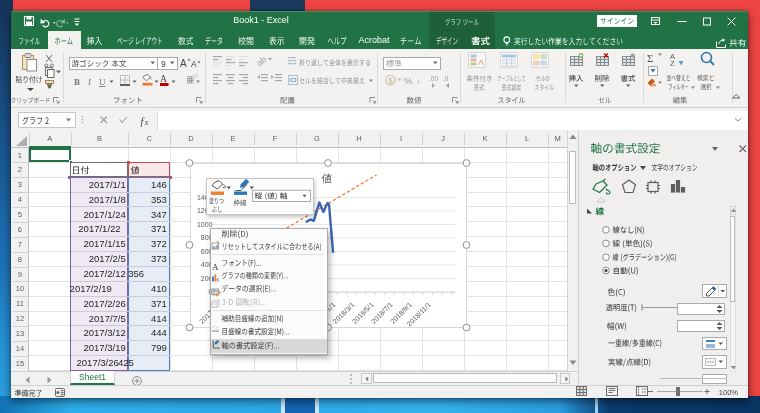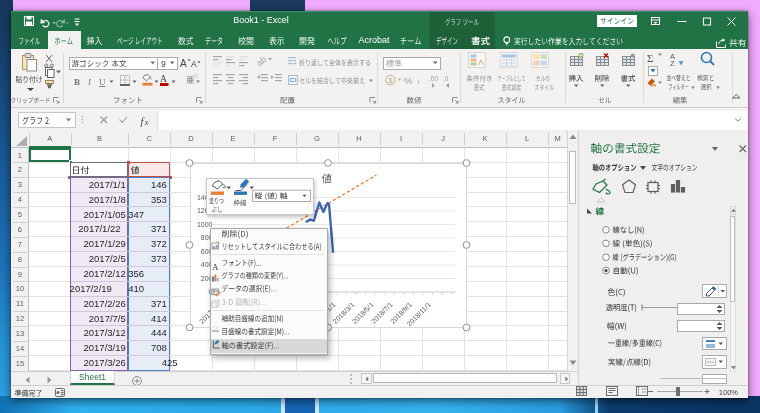--- a/index.html
+++ b/index.html
@@ -1,18 +1,18 @@
 <!DOCTYPE html>
 <html><head><meta charset="utf-8"><style>
 *{margin:0;padding:0;box-sizing:border-box}
 html,body{width:760px;height:413px;overflow:hidden;background:#14304e;font-family:'Liberation Sans',sans-serif}
 div{pointer-events:none}
 </style></head>
 <body>
-<div style="position:absolute;left:0;top:0;width:760px;height:413px;background:#f0abfc;overflow:hidden">
+<div style="position:absolute;left:0;top:0;width:760px;height:413px;background:#ef4444;overflow:hidden">
 <div style="position:absolute;left:0;top:0;width:13px;height:413px;background:linear-gradient(180deg,#16355a 0%,#185590 35%,#1d74bc 65%,#2795d6 85%,#2ba3e4 100%)"></div>
 <div style="position:absolute;left:250px;top:0;width:55px;height:11px;background:#1b3a5c"></div>
 <div style="position:absolute;left:0;top:396px;width:620px;height:17px;background:linear-gradient(90deg,#1272b4 0%,#2fb1ee 12%,#2baaea 45%,#36b5f0 70%,#2696dc 97%)"></div>
 <div style="position:absolute;left:281px;top:396px;width:4px;height:17px;background:#cdeafd"></div>
 <div style="position:absolute;left:285px;top:396px;width:30px;height:17px;background:#1565b4"></div>
 <div style="position:absolute;left:315px;top:396px;width:4px;height:17px;background:#cdeafd"></div>
 <div style="position:absolute;left:560px;top:396px;width:200px;height:17px;background:linear-gradient(90deg,rgba(11,60,110,0) 0%,#0b3c6e 25%,#0a3563 100%)"></div>
 <div style="position:absolute;left:595px;top:396px;width:3px;height:17px;background:#9fd4f2"></div>
 <div style="position:absolute;left:11px;top:11px;width:736.5px;height:387px;background:#f3f2f1;box-shadow:0 3px 9px rgba(0,0,0,.55),0 0 2px rgba(0,0,0,.4)">
 <div style="position:absolute;left:0.0px;top:0.0px;width:736.5px;height:38.0px;background:#217346;border-top:1px solid #3f8f63"></div>
@@ -135,42 +135,42 @@
 <div style="position:absolute;left:117.2px;top:151.4px;width:41.8px;height:14.8px;background:#fbe9e9;border:1px solid #c0504d"></div>
 <div style="position:absolute;left:115.7px;top:149.9px;width:3.0px;height:3.0px;background:#c0504d"></div>
 <div style="position:absolute;left:157.5px;top:164.7px;width:3.0px;height:3.0px;background:#c0504d"></div>
 <div style="position:absolute;left:58.6px;top:166.2px;width:58.6px;height:193.8px;background:#eee9f3;border:1px solid #8064a2"></div>
 <div style="position:absolute;left:57.1px;top:164.7px;width:3.0px;height:3.0px;background:#8064a2"></div>
 <div style="position:absolute;left:117.2px;top:166.2px;width:41.8px;height:193.8px;background:#e6edf7;border:1px solid #4f81bd"></div>
 <div style="position:absolute;left:58.6px;top:167.7px;width:56.2px;height:13.4px;color:#1f1f1f;font:9.5px 'Liberation Sans',sans-serif;text-align:right;line-height:12.9px">2017/1/1</div>
 <div style="position:absolute;left:117.2px;top:167.7px;width:38.6px;height:13.4px;color:#1f1f1f;font:9.5px 'Liberation Sans',sans-serif;text-align:right;line-height:12.9px">146</div>
 <div style="position:absolute;left:58.6px;top:182.6px;width:56.2px;height:13.4px;color:#1f1f1f;font:9.5px 'Liberation Sans',sans-serif;text-align:right;line-height:12.9px">2017/1/8</div>
 <div style="position:absolute;left:117.2px;top:182.6px;width:38.6px;height:13.4px;color:#1f1f1f;font:9.5px 'Liberation Sans',sans-serif;text-align:right;line-height:12.9px">353</div>
-<div style="position:absolute;left:58.6px;top:197.5px;width:56.2px;height:13.4px;color:#1f1f1f;font:9.5px 'Liberation Sans',sans-serif;text-align:right;line-height:12.9px">2017/1/05</div>
-<div style="position:absolute;left:117.2px;top:197.5px;width:38.6px;height:13.4px;color:#1f1f1f;font:9.5px 'Liberation Sans',sans-serif;text-align:left;line-height:12.9px">347</div>
+<div style="position:absolute;left:58.6px;top:197.5px;width:56.2px;height:13.4px;color:#1f1f1f;font:9.5px 'Liberation Sans',sans-serif;text-align:right;line-height:12.9px">2017/1/24</div>
+<div style="position:absolute;left:117.2px;top:197.5px;width:38.6px;height:13.4px;color:#1f1f1f;font:9.5px 'Liberation Sans',sans-serif;text-align:right;line-height:12.9px">347</div>
 <div style="position:absolute;left:58.6px;top:212.3px;width:51px;height:13.4px;color:#1f1f1f;font:9.5px 'Liberation Sans',sans-serif;text-align:right;line-height:12.9px">2017/1/22</div>
 <div style="position:absolute;left:117.2px;top:212.3px;width:38.6px;height:13.4px;color:#1f1f1f;font:9.5px 'Liberation Sans',sans-serif;text-align:right;line-height:12.9px">371</div>
-<div style="position:absolute;left:58.6px;top:227.2px;width:56.2px;height:13.4px;color:#1f1f1f;font:9.5px 'Liberation Sans',sans-serif;text-align:right;line-height:12.9px">2017/1/29</div>
+<div style="position:absolute;left:58.6px;top:227.2px;width:56.2px;height:13.4px;color:#1f1f1f;font:9.5px 'Liberation Sans',sans-serif;text-align:right;line-height:12.9px">2017/1/15</div>
 <div style="position:absolute;left:117.2px;top:227.2px;width:38.6px;height:13.4px;color:#1f1f1f;font:9.5px 'Liberation Sans',sans-serif;text-align:right;line-height:12.9px">372</div>
 <div style="position:absolute;left:58.6px;top:242.1px;width:56.2px;height:13.4px;color:#1f1f1f;font:9.5px 'Liberation Sans',sans-serif;text-align:right;line-height:12.9px">2017/2/5</div>
 <div style="position:absolute;left:117.2px;top:242.1px;width:38.6px;height:13.4px;color:#1f1f1f;font:9.5px 'Liberation Sans',sans-serif;text-align:right;line-height:12.9px">373</div>
 <div style="position:absolute;left:58.6px;top:257.0px;width:56.2px;height:13.4px;color:#1f1f1f;font:9.5px 'Liberation Sans',sans-serif;text-align:right;line-height:12.9px">2017/2/12</div>
 <div style="position:absolute;left:117.2px;top:257.0px;width:38.6px;height:13.4px;color:#1f1f1f;font:9.5px 'Liberation Sans',sans-serif;line-height:12.9px">356</div>
 <div style="position:absolute;left:58.6px;top:271.8px;width:56.2px;height:13.4px;color:#1f1f1f;font:9.5px 'Liberation Sans',sans-serif;text-align:left;line-height:12.9px">2017/2/19</div>
-<div style="position:absolute;left:117.2px;top:271.8px;width:38.6px;height:13.4px;color:#1f1f1f;font:9.5px 'Liberation Sans',sans-serif;text-align:left;line-height:12.9px">410</div>
+<div style="position:absolute;left:117.2px;top:271.8px;width:38.6px;height:13.4px;color:#1f1f1f;font:9.5px 'Liberation Sans',sans-serif;text-align:right;line-height:12.9px">410</div>
 <div style="position:absolute;left:58.6px;top:286.7px;width:56.2px;height:13.4px;color:#1f1f1f;font:9.5px 'Liberation Sans',sans-serif;text-align:right;line-height:12.9px">2017/2/26</div>
 <div style="position:absolute;left:117.2px;top:286.7px;width:38.6px;height:13.4px;color:#1f1f1f;font:9.5px 'Liberation Sans',sans-serif;text-align:right;line-height:12.9px">371</div>
 <div style="position:absolute;left:58.6px;top:301.6px;width:56.2px;height:13.4px;color:#1f1f1f;font:9.5px 'Liberation Sans',sans-serif;text-align:right;line-height:12.9px">2017/7/5</div>
 <div style="position:absolute;left:117.2px;top:301.6px;width:38.6px;height:13.4px;color:#1f1f1f;font:9.5px 'Liberation Sans',sans-serif;text-align:right;line-height:12.9px">414</div>
 <div style="position:absolute;left:58.6px;top:316.4px;width:56.2px;height:13.4px;color:#1f1f1f;font:9.5px 'Liberation Sans',sans-serif;text-align:right;line-height:12.9px">2017/3/12</div>
 <div style="position:absolute;left:117.2px;top:316.4px;width:38.6px;height:13.4px;color:#1f1f1f;font:9.5px 'Liberation Sans',sans-serif;text-align:right;line-height:12.9px">444</div>
 <div style="position:absolute;left:58.6px;top:331.3px;width:56.2px;height:13.4px;color:#1f1f1f;font:9.5px 'Liberation Sans',sans-serif;text-align:right;line-height:12.9px">2017/3/19</div>
-<div style="position:absolute;left:117.2px;top:331.3px;width:38.6px;height:13.4px;color:#1f1f1f;font:9.5px 'Liberation Sans',sans-serif;text-align:right;line-height:12.9px">708</div>
-<div style="position:absolute;left:58.6px;top:346.2px;width:56.2px;height:13.4px;color:#1f1f1f;font:9.5px 'Liberation Sans',sans-serif;text-align:right;line-height:12.9px">2017/3/26</div>
-<div style="position:absolute;left:128px;top:346.2px;width:38.6px;height:13.4px;color:#1f1f1f;font:9.5px 'Liberation Sans',sans-serif;text-align:right;line-height:12.9px">425</div>
+<div style="position:absolute;left:117.2px;top:331.3px;width:38.6px;height:13.4px;color:#1f1f1f;font:9.5px 'Liberation Sans',sans-serif;text-align:right;line-height:12.9px">799</div>
+<div style="position:absolute;left:58.6px;top:346.2px;width:56.2px;height:13.4px;color:#1f1f1f;font:9.5px 'Liberation Sans',sans-serif;text-align:center;line-height:12.9px">2017/3/26</div>
+<div style="position:absolute;left:107px;top:346.2px;width:38.6px;height:13.4px;color:#1f1f1f;font:9.5px 'Liberation Sans',sans-serif;text-align:left;line-height:12.9px">425</div>
 <svg style="position:absolute;left:0;top:0" width="736" height="387" viewBox="0 0 736 387">
         <g stroke="#cfc8dd" stroke-width="1" shape-rendering="crispEdges">
           <line x1="59.6" y1="181.11" x2="159" y2="181.11"></line>
           <line x1="59.6" y1="195.98" x2="159" y2="195.98"></line>
           <line x1="59.6" y1="210.85" x2="159" y2="210.85"></line>
           <line x1="59.6" y1="225.72" x2="159" y2="225.72"></line>
           <line x1="59.6" y1="240.59" x2="159" y2="240.59"></line>
           <line x1="59.6" y1="255.46" x2="159" y2="255.46"></line>
           <line x1="59.6" y1="270.33" x2="159" y2="270.33"></line>
           <line x1="59.6" y1="285.20" x2="159" y2="285.20"></line>

